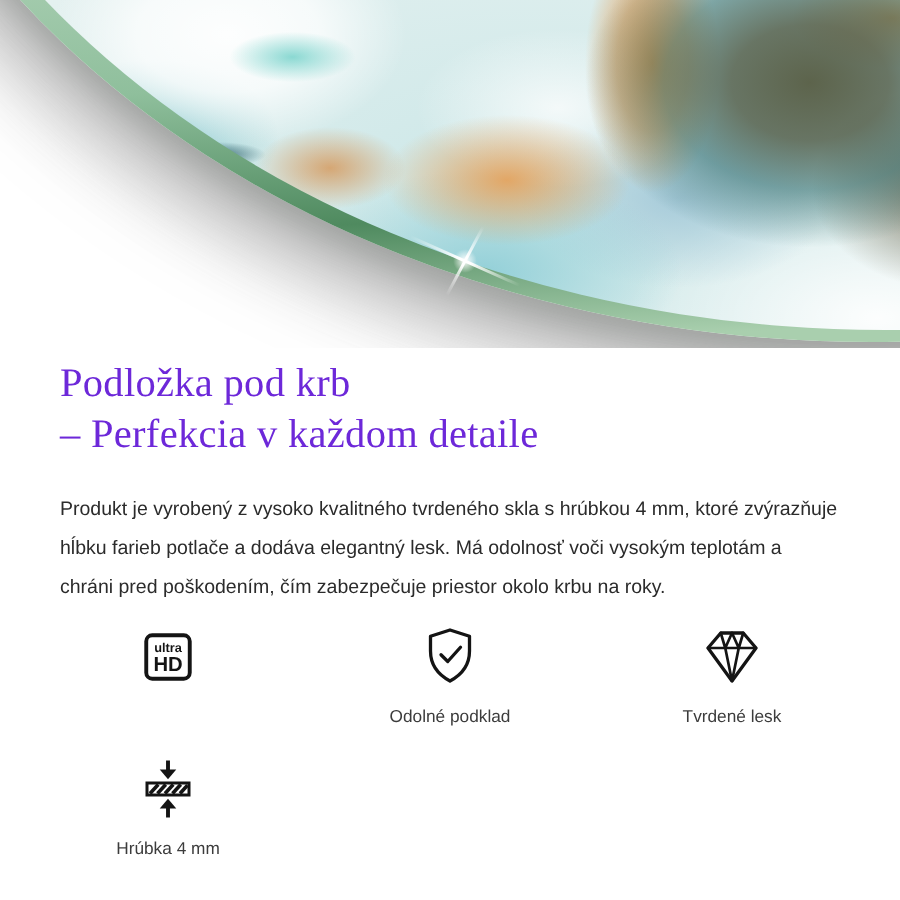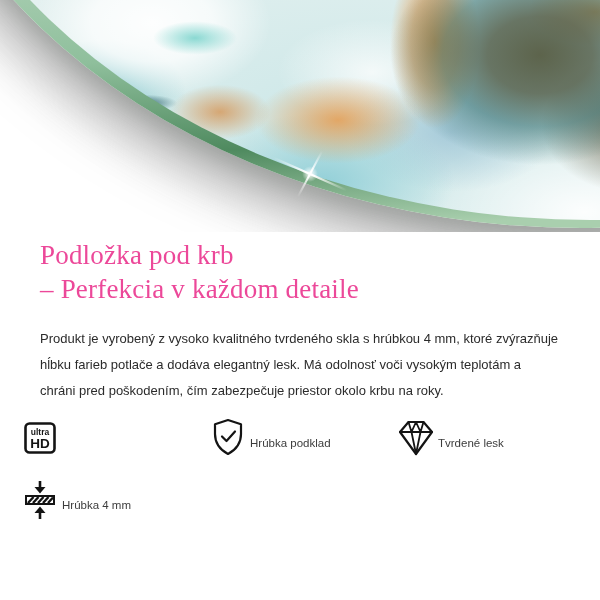--- a/index.html
+++ b/index.html
@@ -45,34 +45,34 @@
     background:radial-gradient(circle, rgba(255,255,255,1) 0%, rgba(255,255,255,0) 70%); }
   .sparkle .ray1 { left:-40px; top:-1px; width:80px; height:2px; transform:rotate(24deg);
     background:linear-gradient(90deg, rgba(255,255,255,0), #fff 45%, #fff 55%, rgba(255,255,255,0)); }
   .sparkle .ray2 { left:-26px; top:-1px; width:52px; height:2px; transform:rotate(-62deg);
     background:linear-gradient(90deg, rgba(255,255,255,0), #fff 45%, #fff 55%, rgba(255,255,255,0)); }
 
   
   .title {
     margin:6px 40px 0;
     font-family:"Liberation Serif", serif; font-weight:400;
-    font-size:27px; line-height:34px; color:#ec4899; letter-spacing:.2px;
+    font-size:27px; line-height:34px; color:#6d28d9; letter-spacing:.2px;
   }
   .title span { display:block; }
   .desc {
     margin:20px 40px 0; max-width:532px;
     font-size:13px; line-height:26px; color:#2b2b2b;
   }
 
   
   .features {
     margin:12px 18px 0;
     display:grid; grid-template-columns:1fr 1fr 1fr; row-gap:18px;
   }
-  .feature { display:flex; flex-direction:row; align-items:center; }
+  .feature { display:flex; flex-direction:column; align-items:center; }
   .feature .ic { width:44px; height:44px; display:block; }
   .feature .lbl { margin-top:11px; font-size:11.5px; color:#3c3c3c; line-height:15px; text-align:center; }
   svg { display:block; }
   .stroke { fill:none; stroke:#141414; stroke-width:2.2; stroke-linecap:round; stroke-linejoin:round; }
   .thin   { fill:none; stroke:#141414; stroke-width:1.8; stroke-linecap:round; stroke-linejoin:round; }
 </style>
 </head>
 <body>
 
 <section class="hero">
@@ -105,21 +105,21 @@
     </span>
   </div>
 
   <div class="feature">
     <span class="ic">
       <svg viewBox="0 0 44 44" width="44" height="44">
         <path class="stroke" d="M22 4 L35 8.2 V18 C35 27.5 29.5 34 22 38 C14.5 34 9 27.5 9 18 V8.2 Z"></path>
         <path class="stroke" d="M16 20.5 L20.5 25 L29 15.5"></path>
       </svg>
     </span>
-    <span class="lbl">Hrúbka podklad</span>
+    <span class="lbl">Odolné podklad</span>
   </div>
 
   <div class="feature">
     <span class="ic">
       <svg viewBox="0 0 44 44" width="44" height="44">
         <path class="stroke" d="M14.5 6 H29.5 L38 16 L22 38 L6 16 Z"></path>
         <path class="thin" d="M6 16 H38 M14.5 6 L17.5 16 M29.5 6 L26.5 16 M22 6 L17.5 16 M22 6 L26.5 16 M17.5 16 L22 38 M26.5 16 L22 38"></path>
       </svg>
     </span>
     <span class="lbl">Tvrdené lesk</span>

